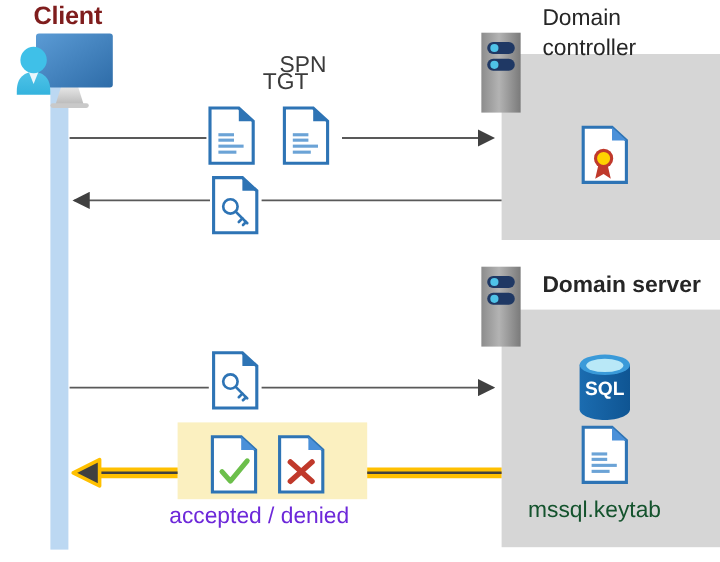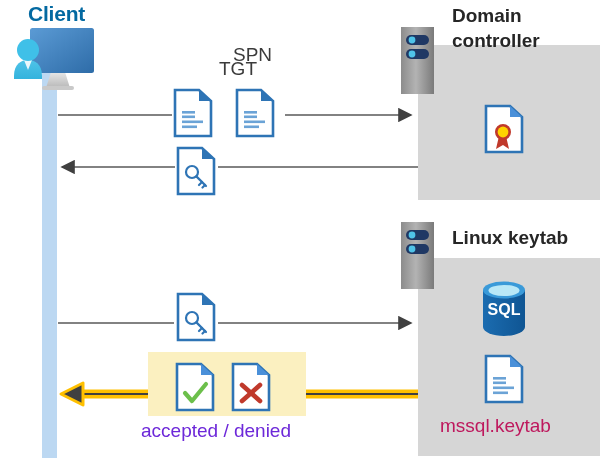--- a/index.html
+++ b/index.html
@@ -4,22 +4,22 @@
 <style>
   html,body{margin:0;padding:0;background:#ffffff;}
   body{
     width:600px;height:468px;position:relative;overflow:hidden;
     font-family:"Liberation Sans","DejaVu Sans",sans-serif;
     color:#262626;
   }
   .abs{position:absolute;}
 
   
-  .hd-client{left:28px;top:2px;font-size:21px;font-weight:bold;color:#0369a1;letter-spacing:-0.2px;}
-  .hd-dc{left:452px;top:3px;font-size:19px;font-weight:bold;color:#262626;line-height:25px;width:140px;}
+  .hd-client{left:28px;top:2px;font-size:21px;font-weight:bold;color:#7f1d1d;letter-spacing:-0.2px;}
+  .hd-dc{left:452px;top:3px;font-size:19px;font-weight:normal;color:#262626;line-height:25px;width:140px;}
   .hd-linux{left:452px;top:225px;font-size:19px;font-weight:bold;color:#262626;line-height:25px;width:145px;}
 
   
   .panel{background:#d6d6d6;}
   .panel-dc{left:418px;top:45px;width:182px;height:155px;}
   .panel-linux{left:418px;top:258px;width:182px;height:198px;}
 
   
   .lifeline{left:42px;top:60px;width:15px;height:398px;background:#bcd8f2;}
 
@@ -38,25 +38,25 @@
   .doc-key1{left:176px;top:146px;}
   .doc-key2{left:176px;top:292px;}
   .doc-ok{left:175px;top:362px;}
   .doc-no{left:231px;top:362px;}
   .doc-cert{left:484px;top:104px;width:40px;height:50px;}
   .doc-keytab{left:484px;top:354px;width:40px;height:50px;}
 
   
   .lbl-tgt{left:172px;top:58px;font-size:19px;color:#3b3b3b;margin-left:47px;}
   .lbl-spn{left:233px;top:44px;font-size:19px;color:#3b3b3b;}
-  .lbl-keytab{left:440px;top:415px;font-size:19px;color:#be185d;}
+  .lbl-keytab{left:440px;top:415px;font-size:19px;color:#14532d;}
   .lbl-accdenied{left:141px;top:420px;font-size:19px;color:#6d28d9;}
 
   
-  .sql-icon{left:481px;top:280px;width:46px;height:57px;}
+  .sql-icon{left:481px;top:294px;width:46px;height:57px;}
 
   
   .hl{left:148px;top:352px;width:158px;height:64px;background:#fbf0c0;}
 
   
   .lines{left:0;top:0;width:600px;height:468px;}
 </style>
 </head>
 <body>
 
@@ -259,18 +259,18 @@
     </defs>
     <path d="M2,10 H44 V47 C44,52 34,56 23,56 C12,56 2,52 2,47 Z" fill="url(#dbG)"></path>
     <ellipse cx="23" cy="10" rx="21" ry="8.5" fill="#3a9ad9"></ellipse>
     <ellipse cx="23" cy="10.5" rx="15.5" ry="5.6" fill="#b9e8f7"></ellipse>
     <text x="23" y="35" font-family="'Liberation Sans',sans-serif" font-size="16" font-weight="bold" fill="#ffffff" text-anchor="middle">SQL</text>
   </svg>
 </div>
 
 <div class="abs hd-client">Client</div>
 <div class="abs hd-dc">Domain controller</div>
-<div class="abs hd-linux">Linux keytab</div>
+<div class="abs hd-linux">Domain server</div>
 
 <div class="abs lbl-tgt">TGT</div>
 <div class="abs lbl-spn">SPN</div>
 <div class="abs lbl-keytab">mssql.keytab</div>
 <div class="abs lbl-accdenied">accepted / denied</div>
 
 </body></html>

